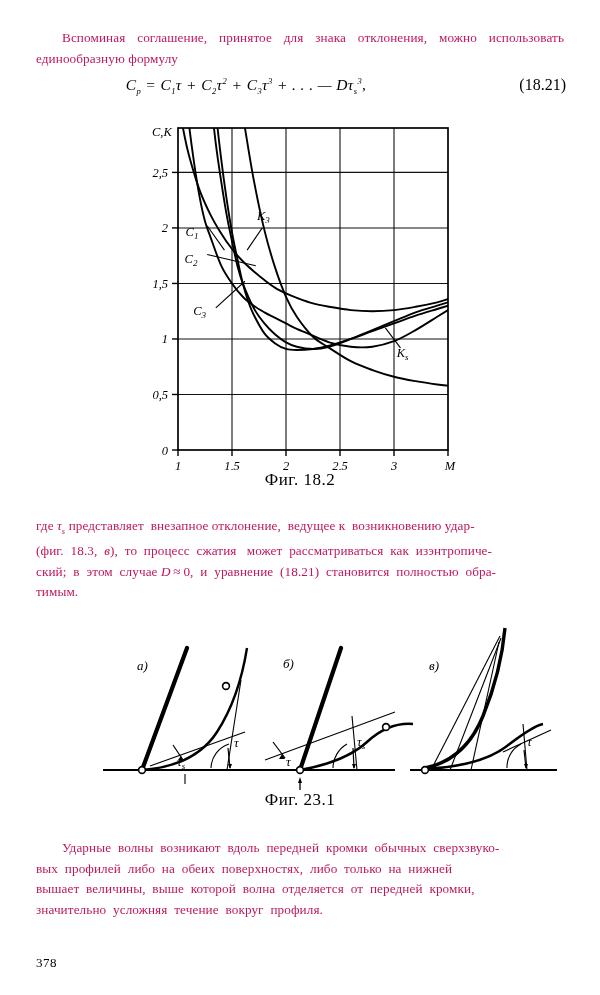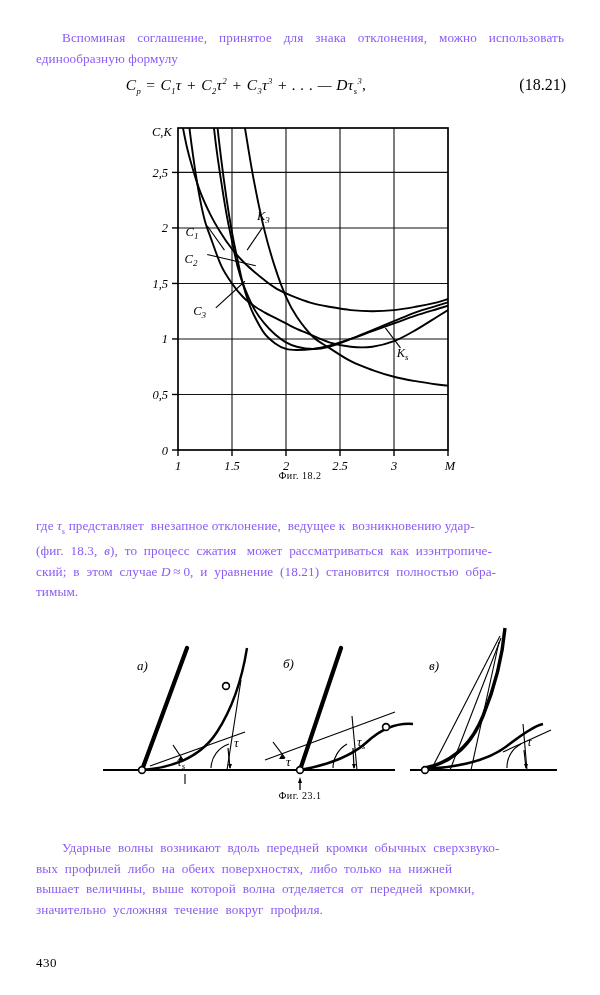--- a/index.html
+++ b/index.html
@@ -20,21 +20,21 @@
     left: 0; top: 0;
     width: 600px; height: 995px;
   }
   
   .para {
     position: absolute;
     font-family: "Liberation Serif", serif;
     font-size: 13.2px;
     line-height: 20.5px;
     text-align: justify;
-    color: #8b5cf6;
+    color: #be185d;
     letter-spacing: 0.1px;
   }
   .para .indent { display: inline-block; width: 26px; }
   .math-i { font-style: italic; font-family: "Liberation Serif", serif; }
   sub.sb { font-size: 8.5px; font-style: italic; }
   sup.sp { font-size: 8.5px; }
 
   
   #equation {
     position: absolute;
@@ -77,21 +77,21 @@
     font-style: italic;
     font-size: 12.5px;
     fill: #000;
   }
   .fig-caption {
     position: absolute;
     width: 600px;
     left: 0;
     text-align: center;
     font-family: "Liberation Serif", serif;
-    font-size: 10px;
+    font-size: 17px;
     letter-spacing: 0.5px;
   }
   #fig182-caption { top: 470px; }
   #fig183-caption { top: 790px; }
 
   
   #fig183-wrap {
     position: absolute;
     left: 95px;
     top: 620px;
@@ -290,15 +290,15 @@
   </div>
   <div class="fig-caption" id="fig183-caption">Фиг. 23.1</div>
 
   <div class="para" id="para-3" style="left:36px; top:838px; width:528px;">
     <div><span class="indent"></span>Ударные&nbsp; волны&nbsp; возникают&nbsp; вдоль&nbsp; передней&nbsp; кромки&nbsp; обычных&nbsp; сверхзвуко-</div>
     <div>вых&nbsp; профилей&nbsp; либо&nbsp; на&nbsp; обеих&nbsp; поверхностях,&nbsp; либо&nbsp; только&nbsp; на&nbsp; нижней</div>
     <div>вышает&nbsp; величины,&nbsp; выше&nbsp; которой&nbsp; волна&nbsp; отделяется&nbsp; от&nbsp; передней&nbsp; кромки,</div>
     <div>значительно&nbsp; усложняя&nbsp; течение&nbsp; вокруг&nbsp; профиля.</div>
   </div>
 
-  <div id="page-number">430</div>
+  <div id="page-number">378</div>
 
 </div>
 
 </body></html>

